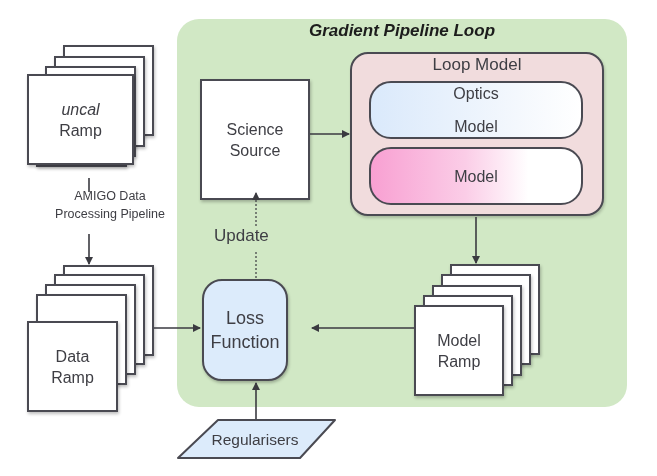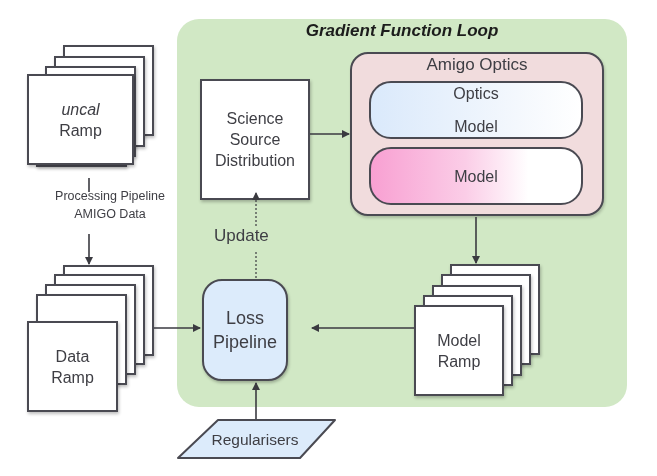--- a/index.html
+++ b/index.html
@@ -23,57 +23,56 @@
           border: 2px solid #4a4a52; border-radius: 20px; box-shadow: 1px 2px 3px rgba(0,0,0,0.25);
           font-size: 18px; line-height: 24px; }
   .update { left: 214px; top: 226px; width: 84px; text-align: left; font-size: 17px; color: #3e3e44; }
   .pipeline { left: 30px; top: 187px; width: 160px; text-align: center; font-size: 12.5px; line-height: 18px; color: #3e3e44; }
   svg { position: absolute; left: 0; top: 0; }
 </style>
 </head>
 <body>
 
 <div class="abs loop"></div>
-<div class="abs loop-title">Gradient Function Loop</div>
+<div class="abs loop-title">Gradient Pipeline Loop</div>
 
 <div>
   <div class="abs card" style="left:63px;top:45px;width:91px;height:91px;"></div>
   <div class="abs card" style="left:54px;top:56px;width:91px;height:91px;"></div>
   <div class="abs card" style="left:45px;top:66px;width:91px;height:91px;"></div>
   <div class="abs card" style="left:36px;top:76px;width:91px;height:91px;"></div>
   <div class="abs card label" style="left:27px;top:74px;width:107px;height:91px;justify-content:center;">
     <span style="font-style:italic">uncal</span>
     <span>Ramp</span>
   </div>
 </div>
 
 <div class="abs pipeline">
+  <div>AMIGO Data</div>
   <div>Processing Pipeline</div>
-  <div>AMIGO Data</div>
 </div>
 
 <div>
   <div class="abs card" style="left:63px;top:265px;width:91px;height:91px;"></div>
   <div class="abs card" style="left:54px;top:274px;width:91px;height:91px;"></div>
   <div class="abs card" style="left:45px;top:284px;width:91px;height:91px;"></div>
   <div class="abs card" style="left:36px;top:294px;width:91px;height:91px;"></div>
   <div class="abs card label" style="left:27px;top:321px;width:91px;height:91px;">
     <span>Data</span>
     <span>Ramp</span>
   </div>
 </div>
 
 <div class="abs card label" style="left:200px;top:79px;width:110px;height:121px;">
   <span>Science</span>
   <span>Source</span>
-  <span>Distribution</span>
 </div>
 
 <div class="abs amigo"></div>
-<div class="abs amigo-title">Amigo Optics</div>
+<div class="abs amigo-title">Loop Model</div>
 <div class="abs optics label">
   <span>Optics</span>
   <span>Model</span>
 </div>
 <div class="abs detector label">
   <span>Model</span>
 </div>
 
 <div>
   <div class="abs card" style="left:450px;top:264px;width:90px;height:91px;"></div>
@@ -83,21 +82,21 @@
   <div class="abs card label" style="left:414px;top:305px;width:90px;height:91px;">
     <span>Model</span>
     <span>Ramp</span>
   </div>
 </div>
 
 <div class="abs update">Update</div>
 
 <div class="abs loss label">
   <span>Loss</span>
-  <span>Pipeline</span>
+  <span>Function</span>
 </div>
 
 <svg width="657" height="476">
   <defs>
     <marker id="arr" markerWidth="8" markerHeight="8" refX="7" refY="4" orient="auto" markerUnits="userSpaceOnUse">
       <path d="M0,0 L8,4 L0,8 z" fill="#3a3a40"></path>
     </marker>
   </defs>
 
   <line x1="89" y1="178" x2="89" y2="192" stroke="#3a3a40" stroke-width="1.6"></line>

